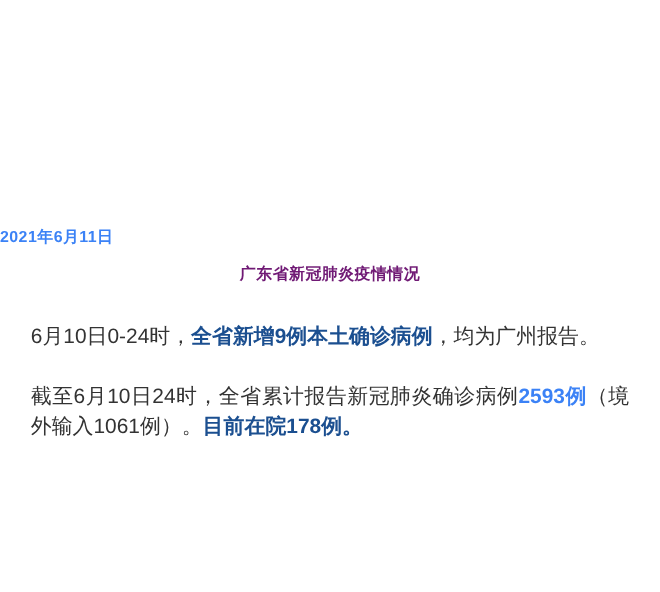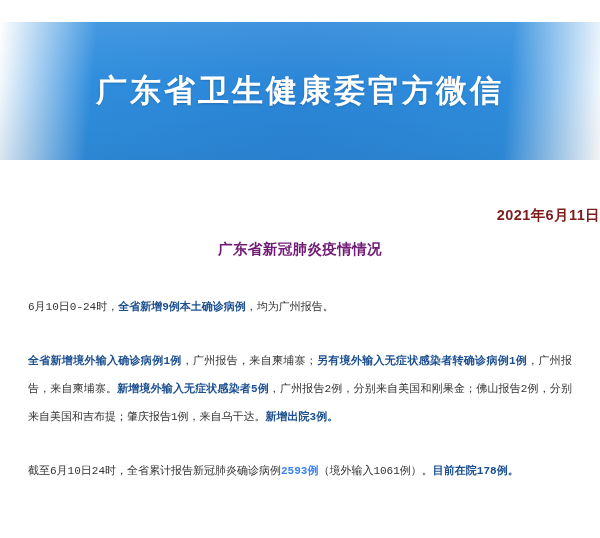--- a/index.html
+++ b/index.html
@@ -56,67 +56,61 @@
   
   .content {
     position: absolute;
     left: 0;
     top: 160px;
     width: 600px;
     padding: 0;
     box-sizing: border-box;
   }
   .date-line {
-    text-align: right;
-    color: #7f1d1d;
+    text-align: left;
+    color: #3b82f6;
     font-size: 14.5px;
     font-weight: bold;
     margin-top: 46px;
     letter-spacing: 0.4px;
   }
   .subtitle-line {
     text-align: center;
     color: #701a75;
     font-size: 14.5px;
     font-weight: bold;
     margin-top: 15px;
     letter-spacing: 0.4px;
   }
   .para {
     color: #333333;
-    font-size: 11px;
+    font-size: 19px;
     line-height: 28px;
     margin: 0 28px;
     text-align: justify;
-    font-family: Liberation Mono, monospace;
   }
   .p1 { margin-top: 34px; }
   .p2 { margin-top: 26px; }
   .p3 { margin-top: 26px; }
   .bold-blue {
     color: #1b4f90;
     font-weight: bold;
   }
   .bold-dark {
     color: #3b82f6;
     font-weight: bold;
   }
 </style>
 </head>
 <body>
 
 <div class="page">
 
-  <div class="banner">
-    <div class="banner-inner"></div>
-    <div class="banner-title">广东省卫生健康委官方微信</div>
-  </div>
 
   <div class="content">
     <div class="date-line">2021年6月11日</div>
     <div class="subtitle-line">广东省新冠肺炎疫情情况</div>
 
     <p class="para p1"><span>6月10日0-24时，</span><span class="bold-blue">全省新增9例本土确诊病例</span><span>，均为广州报告。</span></p>
-    <p class="para p2"><span class="bold-blue">全省新增境外输入确诊病例1例</span><span>，广州报告，来自柬埔寨；</span><span class="bold-blue">另有境外输入无症状感染者转确诊病例1例</span><span>，广州报告，来自柬埔寨。</span><span class="bold-blue">新增境外输入无症状感染者5例</span><span>，广州报告2例，分别来自美国和刚果金；佛山报告2例，分别来自美国和吉布提；肇庆报告1例，来自乌干达。</span><span class="bold-blue">新增出院3例。</span></p>
     <p class="para p3"><span>截至6月10日24时，全省累计报告新冠肺炎确诊病例</span><span class="bold-dark">2593例</span><span>（境外输入1061例）。</span><span class="bold-blue">目前在院178例。</span></p>
   </div>
 
 </div>
 
 </body></html>

